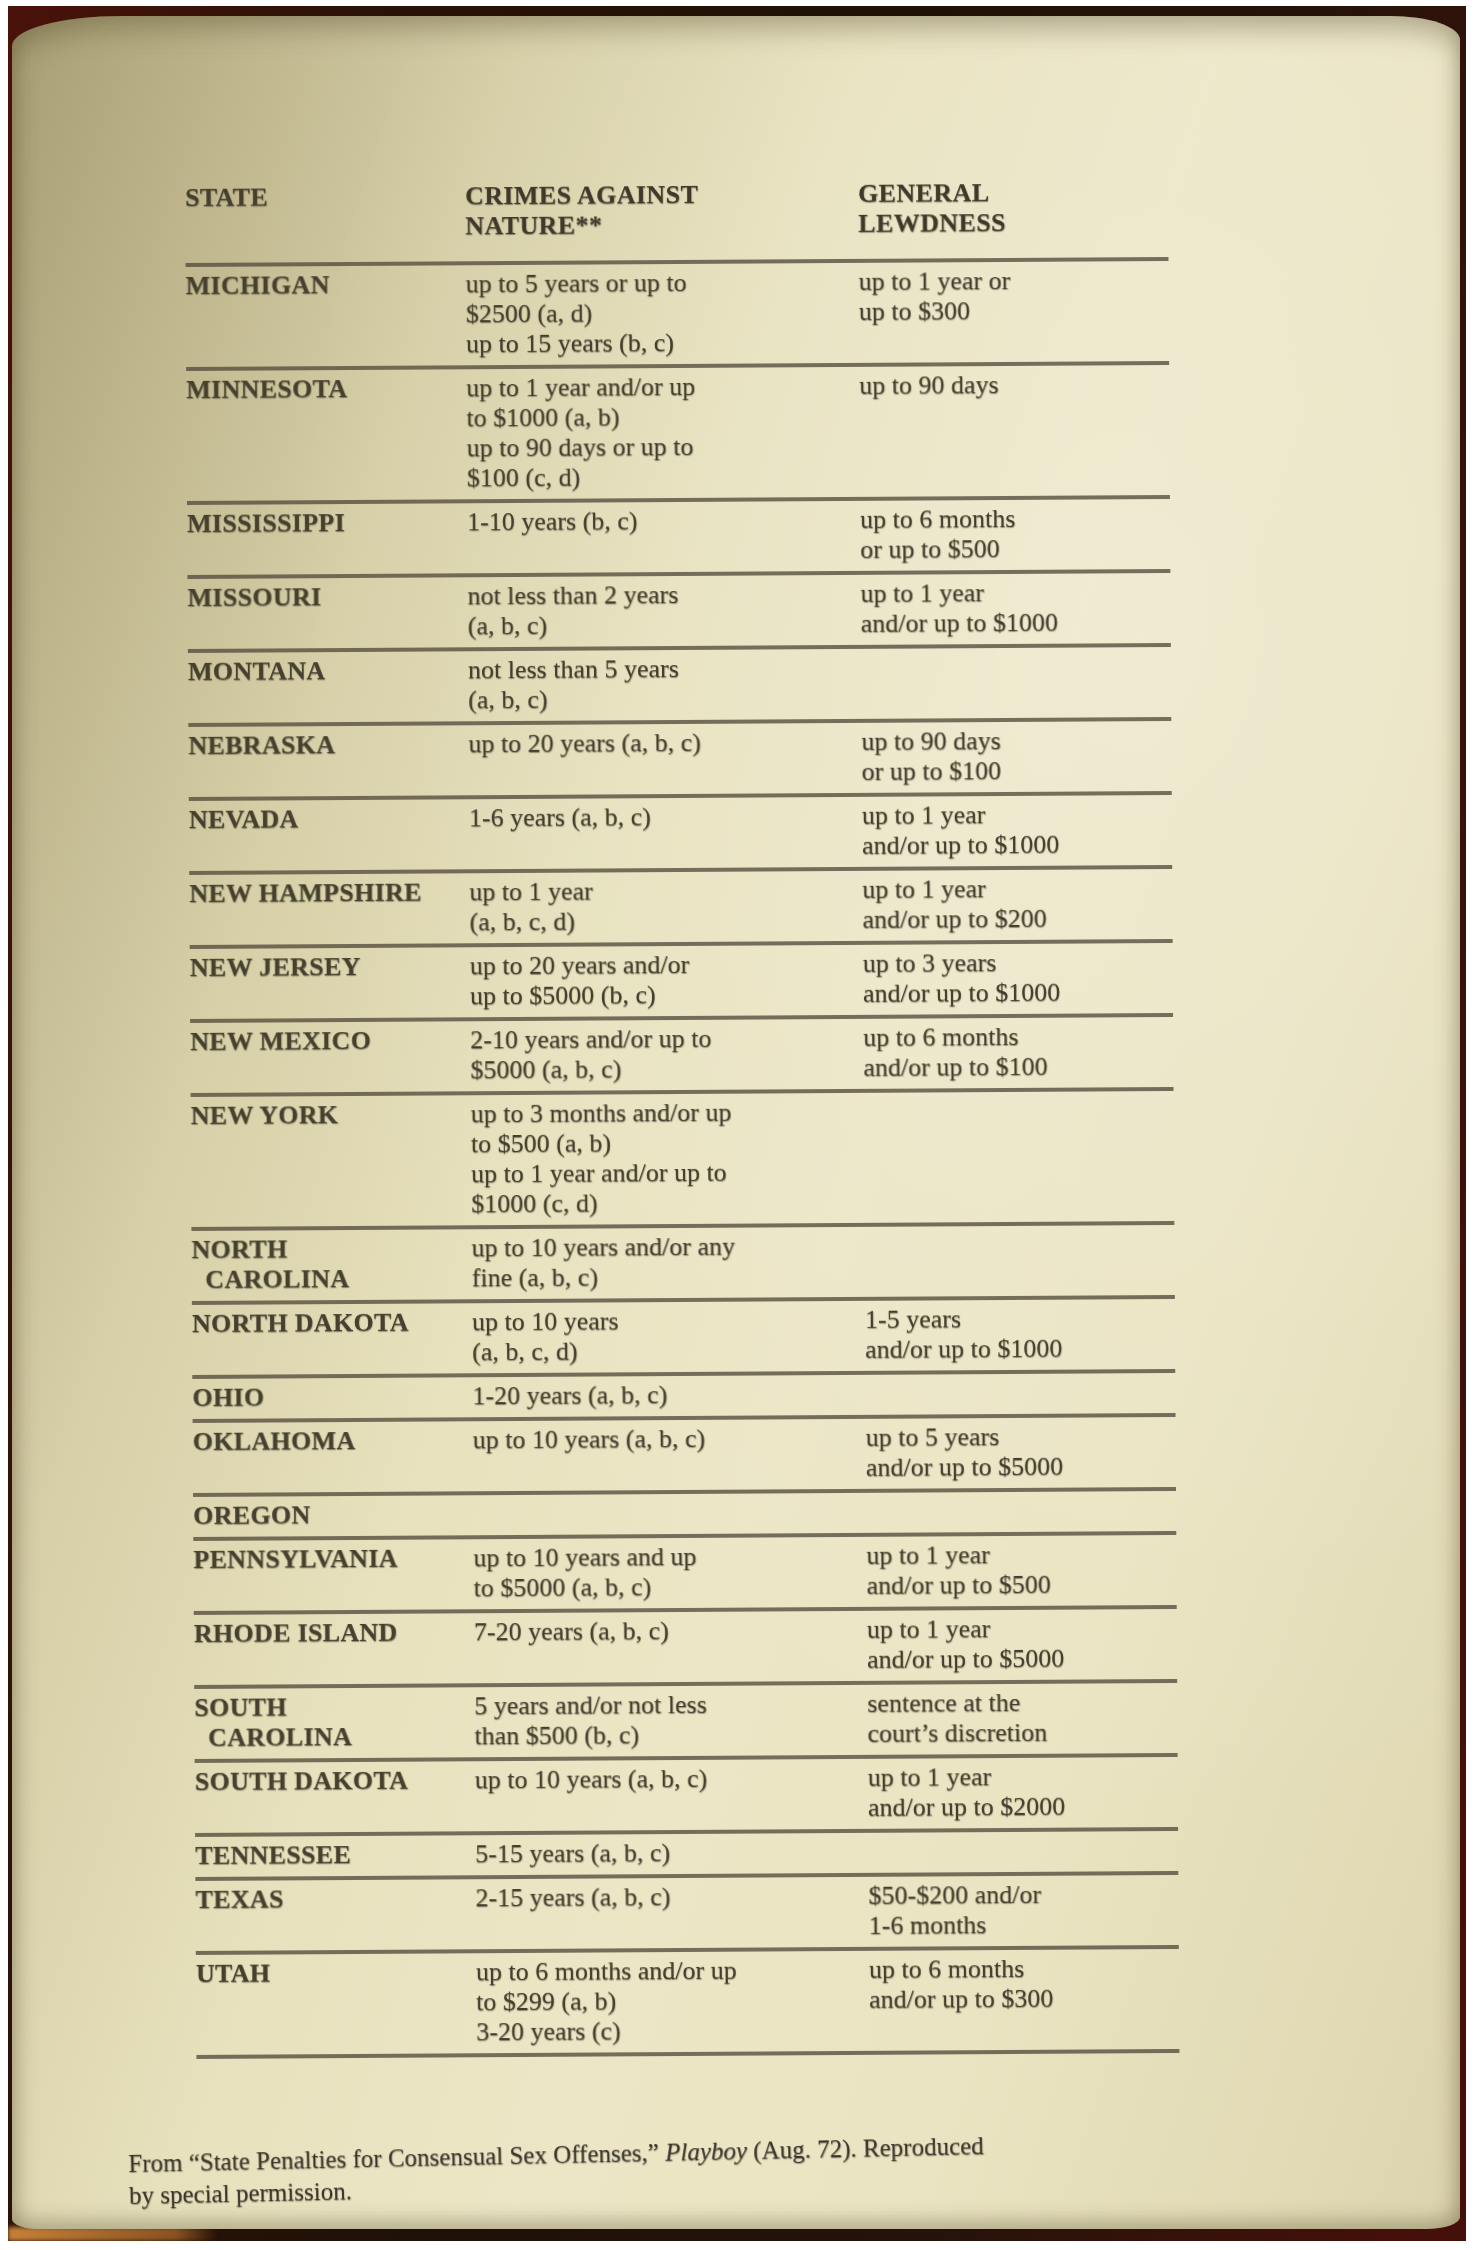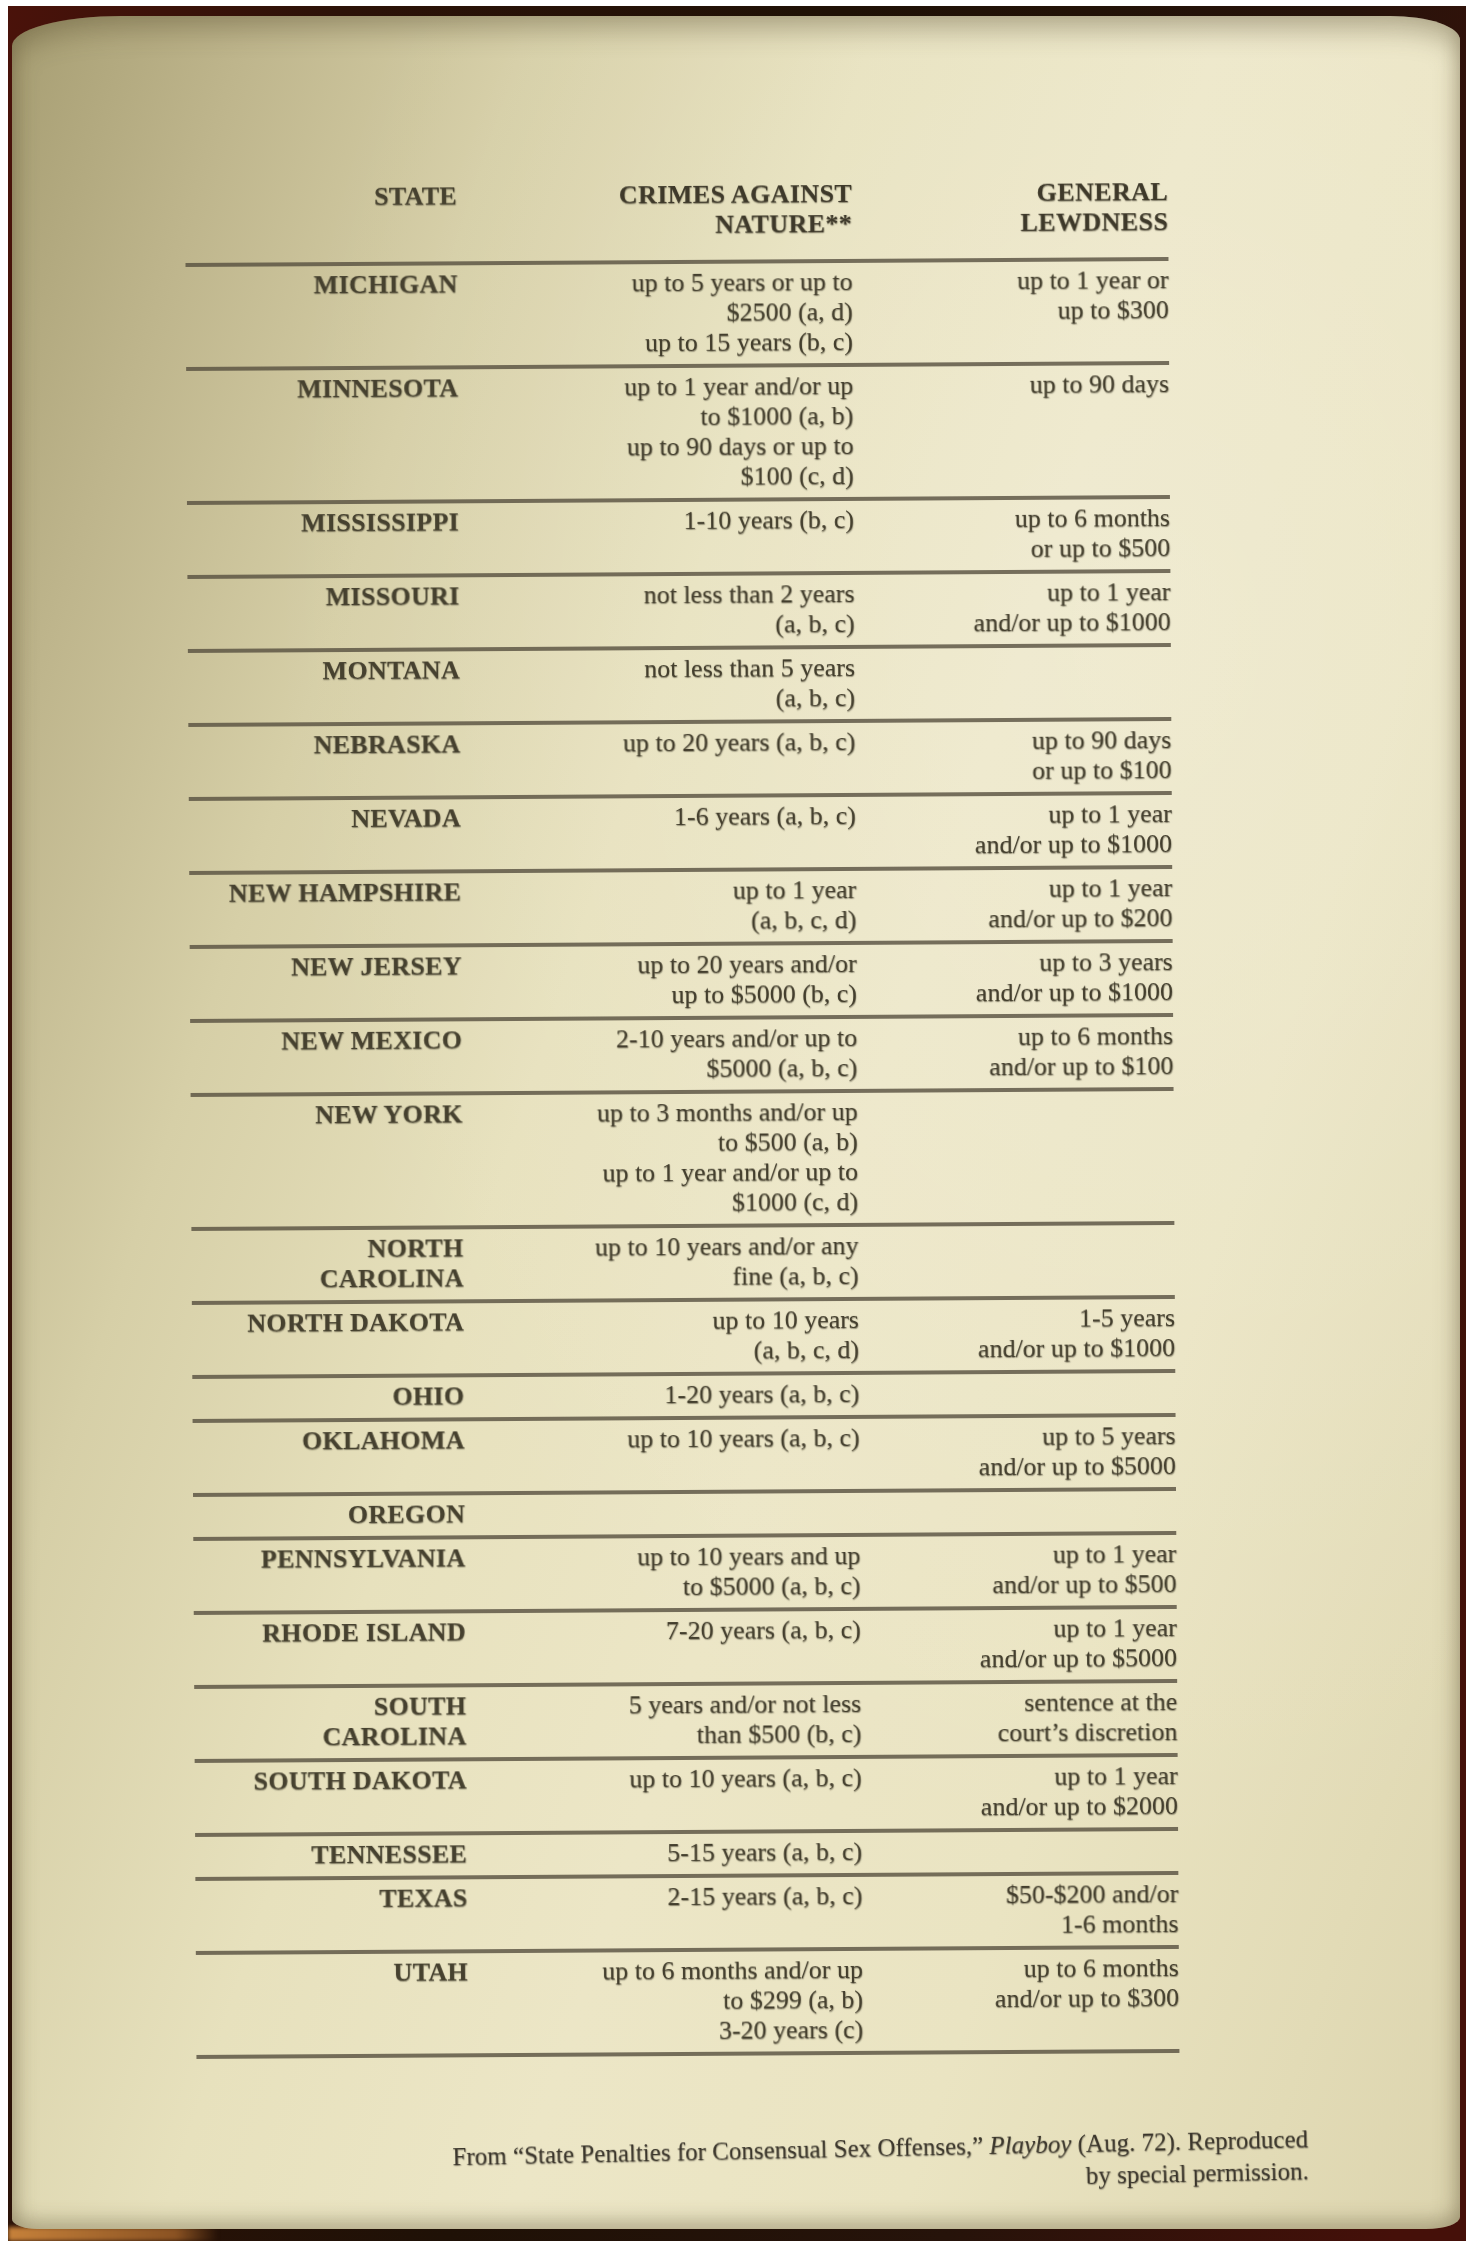--- a/index.html
+++ b/index.html
@@ -4,21 +4,20 @@
 <style>
   * { margin:0; padding:0; box-sizing:border-box; }
   html,body { width:1482px; height:2250px; overflow:hidden; background:#ffffff;
               font-family:"Liberation Serif","DejaVu Serif",serif; }
 
   
   .photo {
     position:absolute; left:8px; top:6px; right:16px; bottom:9px;
     background:linear-gradient(100deg,#4a120a 0%,#2c1208 18%,#1f1106 45%,#26130a 72%,#451009 96%);
     overflow:hidden;
-    text-align:right;
   }
   .accent-bottom {
     position:absolute; left:0; bottom:0; width:210px; height:14px;
     background:linear-gradient(90deg,#c6813a,#8a5222 80%,transparent);
     filter:blur(2px);
   }
   
   .page {
     position:absolute; left:4px; top:10px; right:6px; bottom:12px;
     border-top-left-radius:110px 30px;

